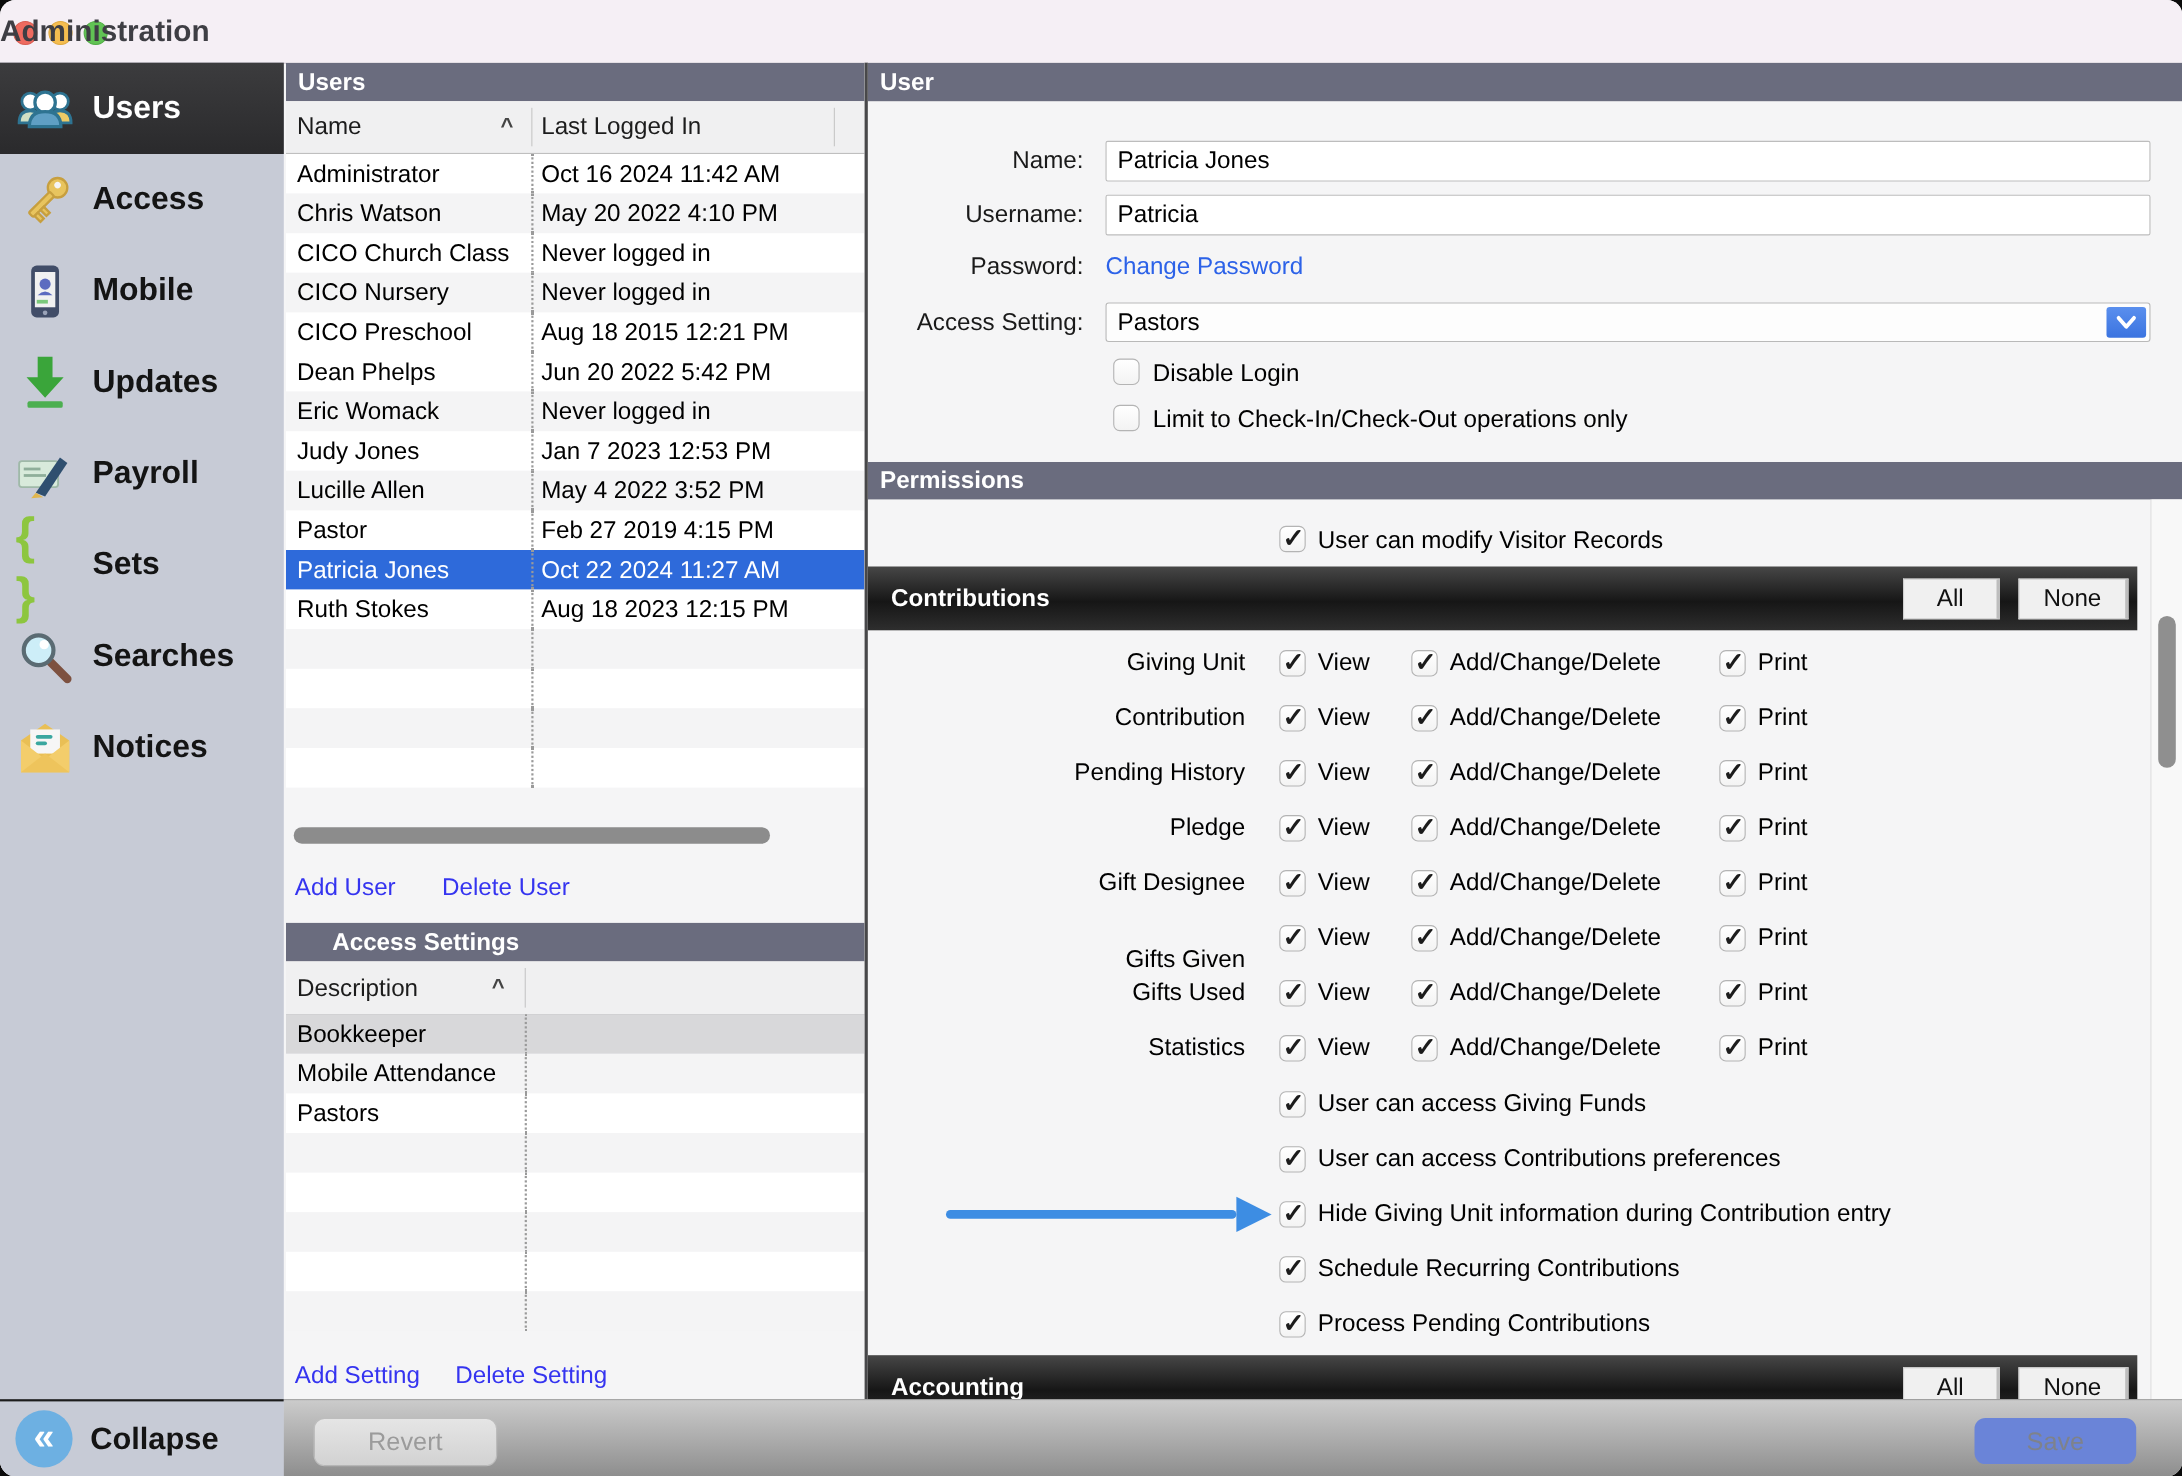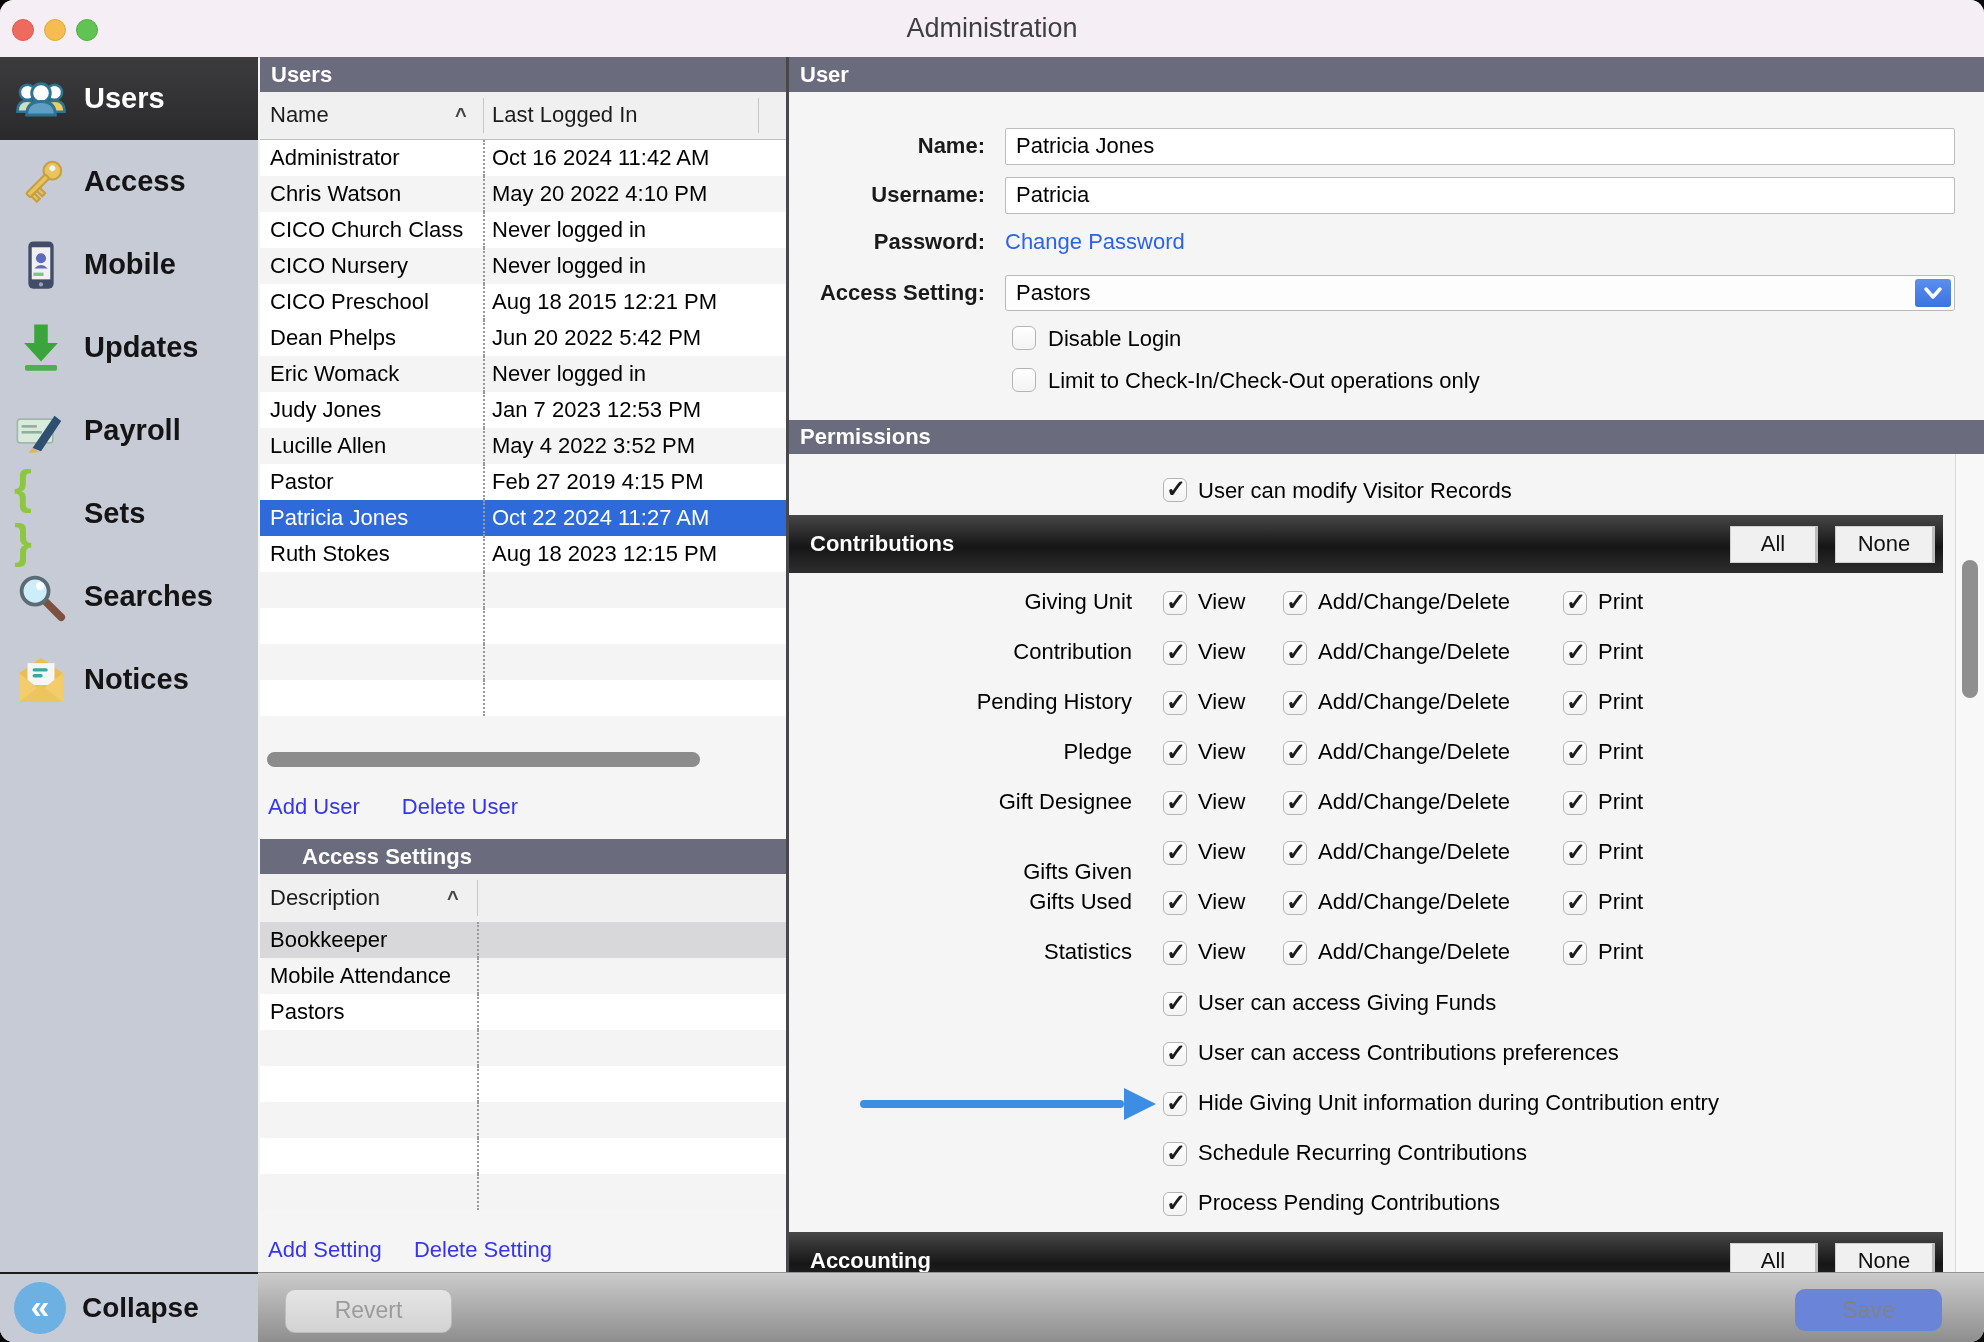--- a/index.html
+++ b/index.html
@@ -1,20 +1,20 @@
 <!DOCTYPE html>
 <html style="--header-purple: #6a6c7e; --selection-blue: #2e6ada; --link-blue: #3534f0; --password-link-blue: #2c62e8; --arrow-blue: #3d8de3; --save-blue: #6a84d8;"><head>
 <meta charset="utf-8">
 <style>
   html,body{margin:0;padding:0;background:#0a0a0a;font-family:"Liberation Sans",sans-serif;}
   #window{position:relative;width:1984px;height:1342px;background:#f5f5f6;border-radius:14px;overflow:hidden;}
 
   
   .titlebar{position:absolute;left:0;top:0;width:1984px;height:57px;background:#f5eff5;border-bottom:1px solid #cfc8cf;}
-  .titlebar .title{position:absolute;left:0;top:0;width:100%;height:57px;line-height:57px;text-align:center;font-size:27px;font-weight:normal;color:#3e3e44;}
+  .titlebar .title{position:absolute;left:0;top:0;width:100%;height:57px;line-height:57px;text-align:left;font-size:27px;font-weight:bold;color:#3e3e44;}
   .light{position:absolute;top:19px;width:20px;height:20px;border-radius:50%;}
   .light.red{left:12px;background:#ee6a5f;border:1px solid #d95d52;}
   .light.yellow{left:44px;background:#f5bd4f;border:1px solid #dfa940;}
   .light.green{left:76px;background:#61c354;border:1px solid #53ad47;}
 
   
   .sidebar{position:absolute;left:0;top:57px;width:258px;height:1285px;background:#c7cbd6;}
   .side-item{position:relative;height:83px;display:flex;align-items:center;padding-left:14px;box-sizing:border-box;gap:16px;}
   .side-item .ic{width:54px;height:54px;flex:0 0 54px;display:flex;align-items:center;justify-content:center;}
   .side-item .lbl{font-size:29px;font-weight:bold;color:#141414;}
@@ -43,21 +43,21 @@
   .trow.sel-gray{background:#d8d8da;}
   .hscroll-thumb{position:absolute;left:7px;top:695px;width:433px;height:15px;border-radius:8px;background:#8c8c8c;}
   .mid-links{position:absolute;font-size:22px;}
   .link{color:var(--link-blue);cursor:pointer;white-space:nowrap;}
 
   
   .vdivider{position:absolute;left:786px;top:57px;width:3px;height:1215px;background:#48484a;}
 
   
   .rp{position:absolute;left:789px;top:57px;width:1195px;height:1215px;background:#f5f5f6;overflow:hidden;}
-  .form-label{position:absolute;left:0;width:196px;text-align:right;font-size:22px;color:#1a1a1a;font-weight:bold;}
+  .form-label{position:absolute;left:0;width:196px;text-align:right;font-size:22px;color:#1a1a1a;}
   .tinput{position:absolute;left:216px;width:950px;height:37px;box-sizing:border-box;border:1.5px solid #bdbdbd;background:#ffffff;border-radius:2px;font-size:22px;line-height:34px;padding-left:10px;color:#000;white-space:nowrap;overflow:hidden;}
   .dropdown{position:absolute;left:216px;top:218px;width:950px;height:36px;box-sizing:border-box;border:1.5px solid #b9b9b9;background:#fdfdfd;border-radius:3px;font-size:22px;line-height:33px;padding-left:10px;color:#000;cursor:pointer;}
   .dd-btn{position:absolute;right:3px;top:3px;bottom:3px;width:36px;border-radius:3px;background:linear-gradient(180deg,#5a8fee,#3b74e0);display:flex;align-items:center;justify-content:center;}
   .cb{position:absolute;width:24px;height:24px;box-sizing:border-box;border:1.5px solid #b4b4b4;border-radius:6px;background:linear-gradient(180deg,#ffffff,#f3f3f3);cursor:pointer;}
   .cb.checked::after{content:"✓";position:absolute;left:2px;top:-4px;font-size:24px;font-weight:bold;color:#1c1c1c;}
   .cb-label{position:absolute;font-size:22px;color:#000;white-space:nowrap;}
   .dark-bar{position:absolute;left:0;width:1154px;height:58px;background:linear-gradient(180deg,#474747 0%,#161616 55%,#2e2e2e 100%);}
   .dark-bar .bar-title{position:absolute;left:21px;top:0;height:58px;line-height:58px;color:#ffffff;font-size:22px;font-weight:bold;}
   .mini-btn{position:absolute;height:37px;box-sizing:border-box;background:#f0f0f0;border:1px solid #cfcfcf;border-right:3px solid #bdbdbd;font-size:22px;color:#111;text-align:center;line-height:34px;cursor:pointer;}
   .grid-label{position:absolute;width:343px;text-align:right;font-size:22px;color:#000;white-space:nowrap;}

